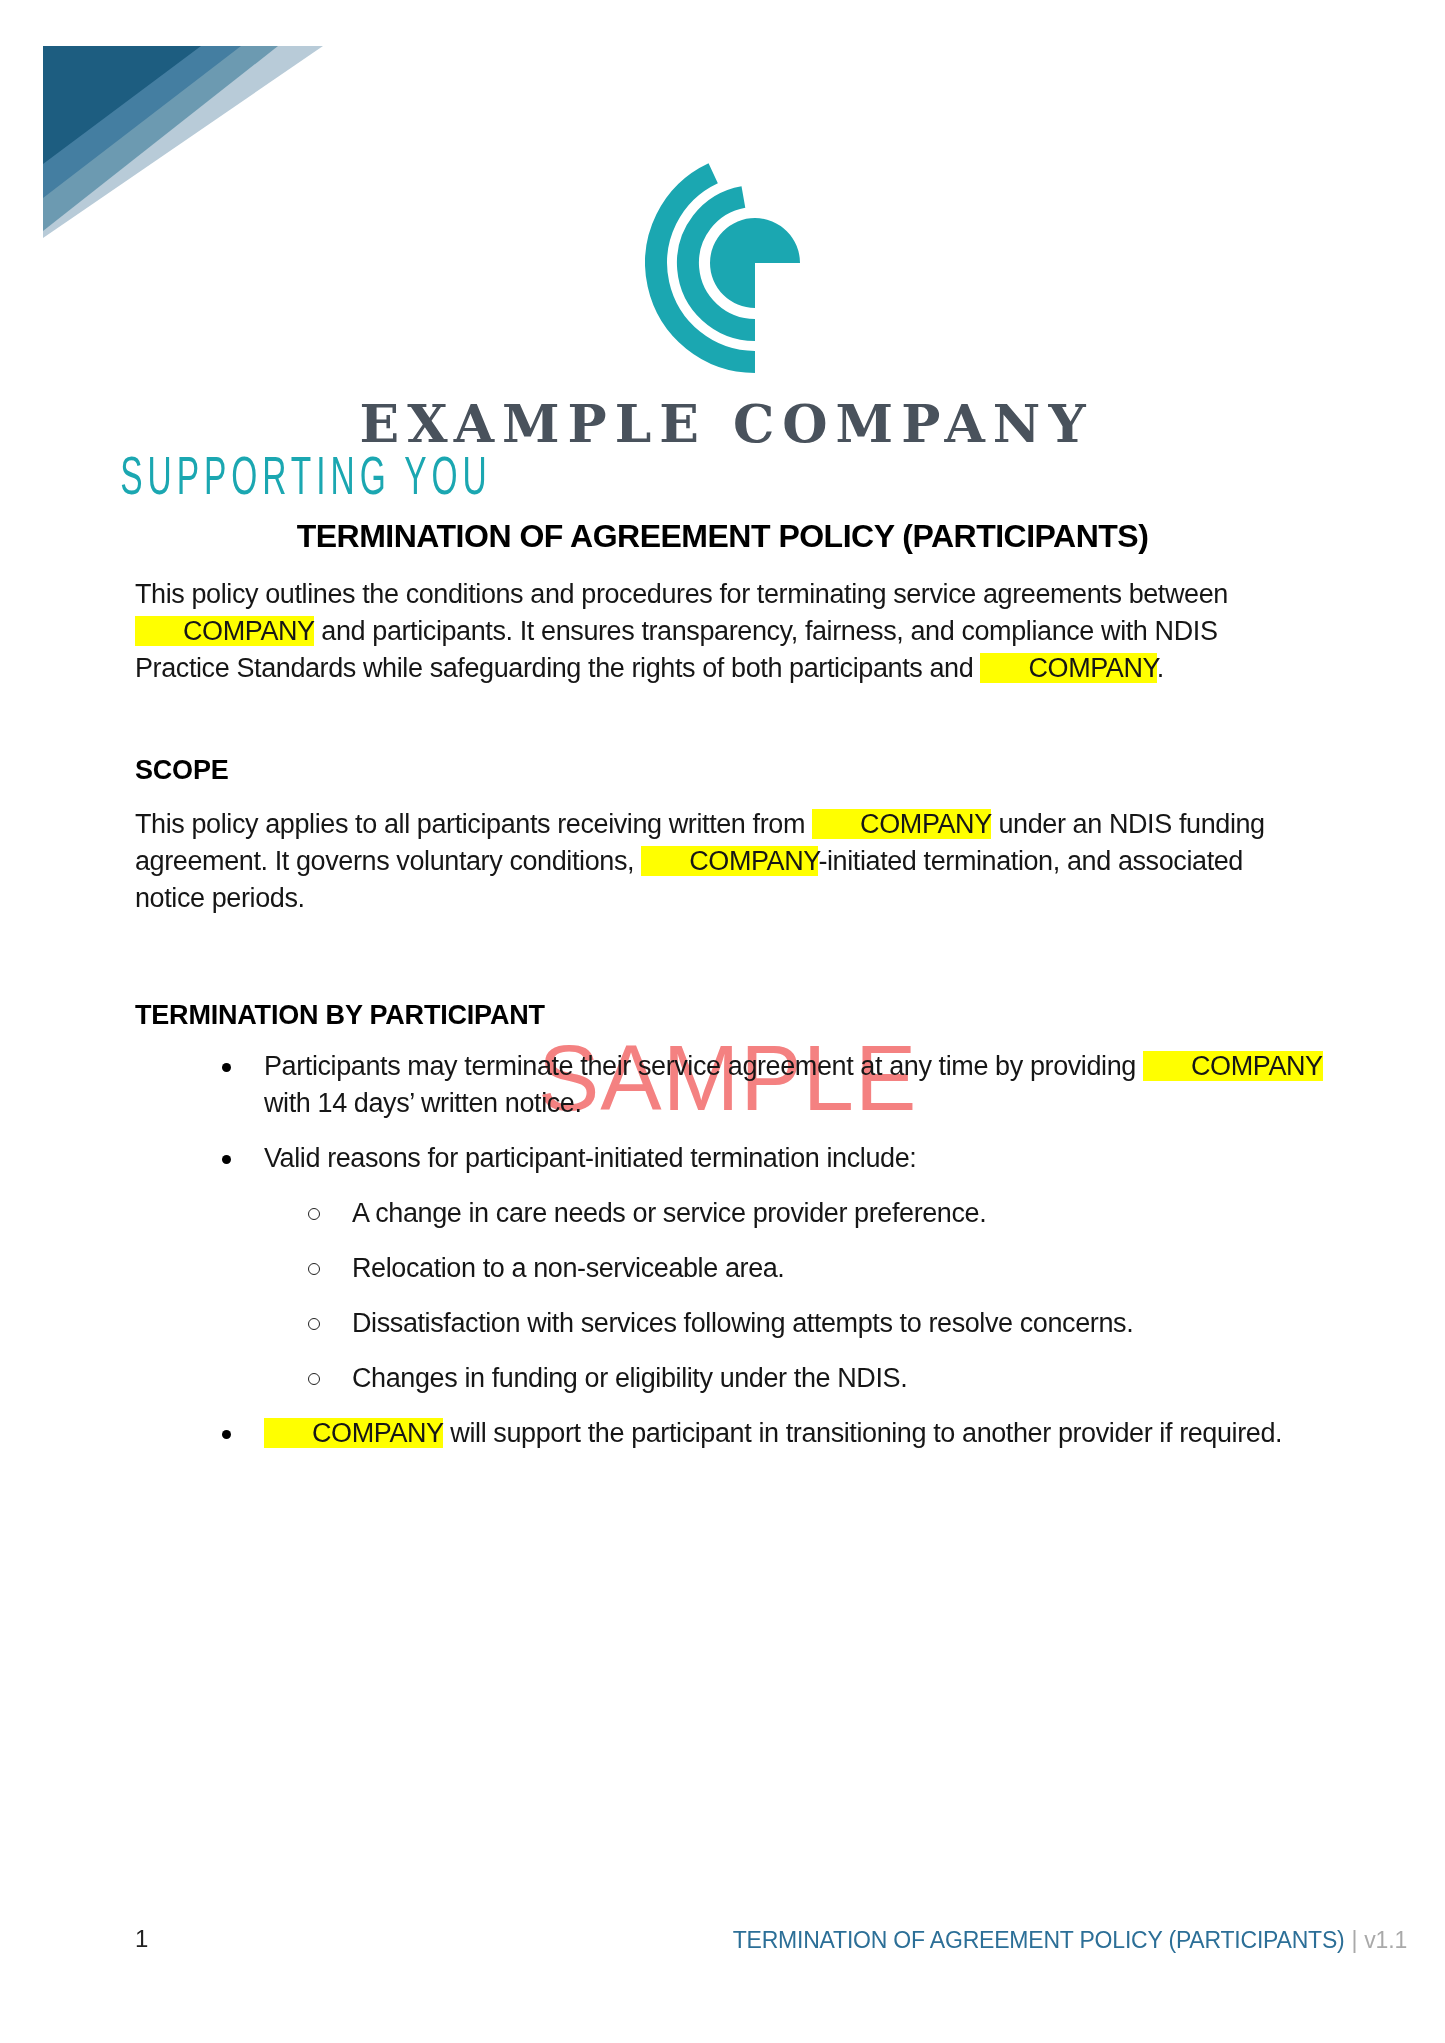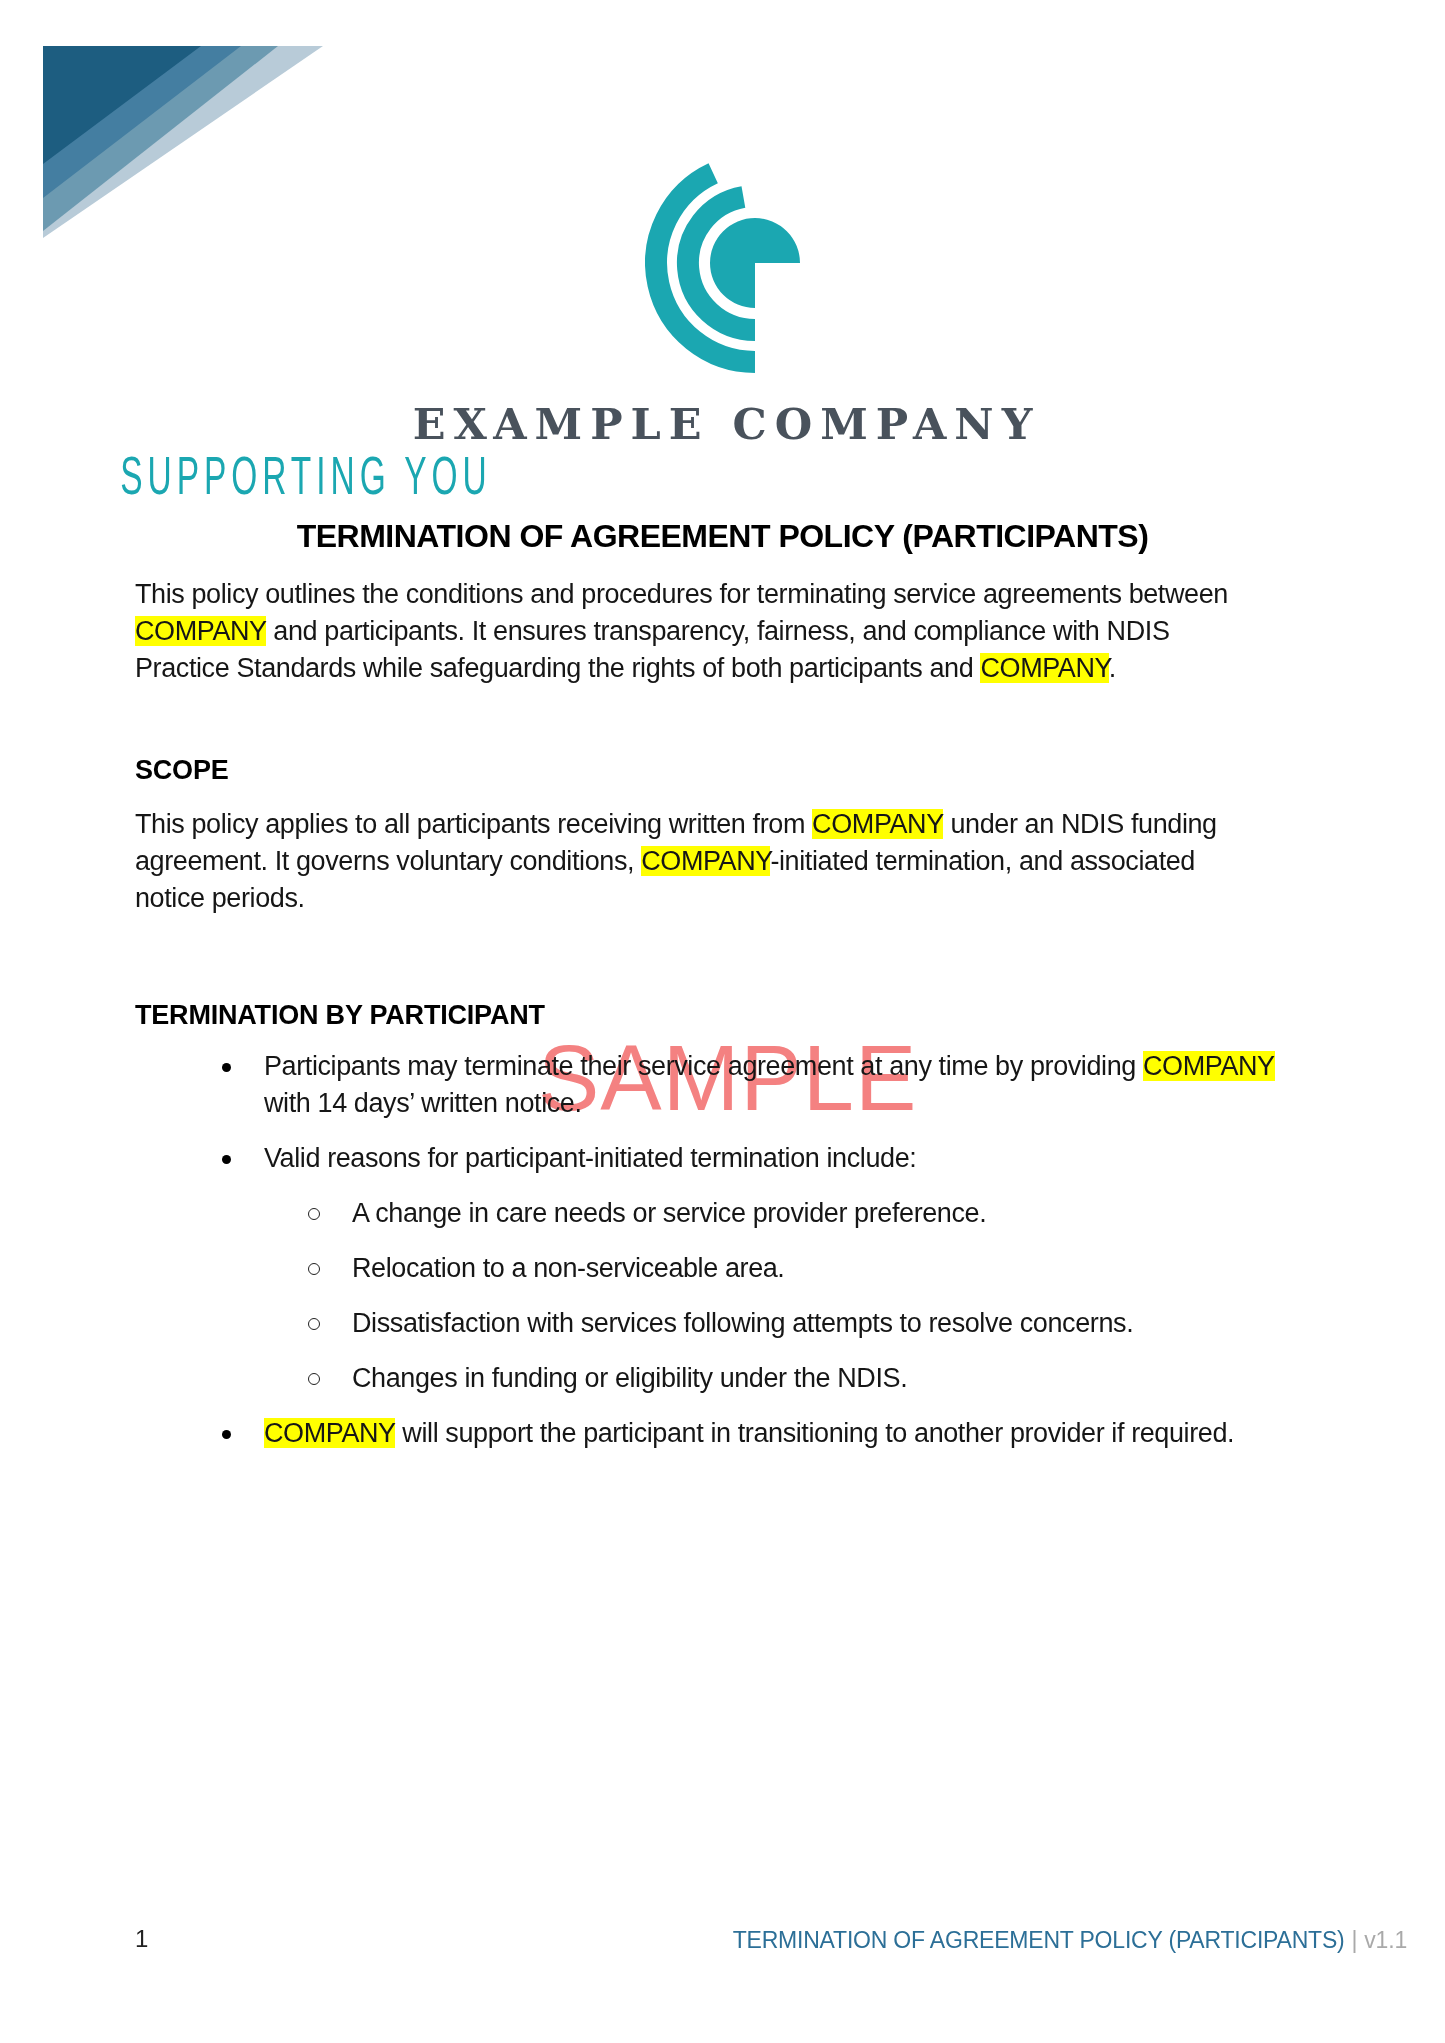--- a/index.html
+++ b/index.html
@@ -20,41 +20,41 @@
   .c-mid{fill:var(--corner_mid);}
   .c-dark{fill:var(--corner_dark);}
   
   .logo{left:645px;top:163px;width:200px;height:216px;}
   .logo .mark{fill:var(--teal);}
   .logo .arc{fill:none;stroke:var(--teal);stroke-width:22px;stroke-linecap:butt;}
   
   .brand-name{
     left:0;right:0;top:400px;text-align:center;
     font-family:"DejaVu Serif", serif;font-weight:700;
-    font-size:43px;line-height:48px;letter-spacing:8px;padding-left:8px;
+    font-size:52px;line-height:48px;letter-spacing:8px;padding-left:8px;
     color:var(--brand);
   }
   .tagline{left:0;right:0;top:447px;color:var(--teal);}
   .tagline span{
     display:inline-block;font-size:54px;line-height:56px;letter-spacing:8px;padding-left:8px;
     transform:scaleX(0.62);transform-origin:50% 50%;font-weight:400;
   }
   .doc-title{
     left:0;right:0;top:514px;text-align:center;
     font-weight:700;font-size:32px;line-height:44px;letter-spacing:-0.5px;color:#000;
   }
   
   .textblock{left:135px;width:1270px;}
   .intro{top:576px;}
   .scope-heading{top:752px;}
   .scope-body{top:806px;}
   .tbp-heading{top:997px;}
   .section-heading{font-weight:700;font-size:27px;line-height:37px;letter-spacing:-0.2px;color:#000;}
   .tline{white-space:nowrap;font-size:27px;line-height:37px;letter-spacing:-0.4px;}
-  .hl{background:var(--highlight);}
+  .hl{background:var(--highlight);padding-left:48px;}
   
   .watermark{
     left:538px;top:1032px;z-index:0;
     font-size:92px;line-height:92px;letter-spacing:1px;
     color:var(--watermark);white-space:nowrap;
   }
   .content-above{z-index:2;}
   
   .bullets{top:1048px;}
   .bullet-item{position:relative;margin-bottom:18px;}

